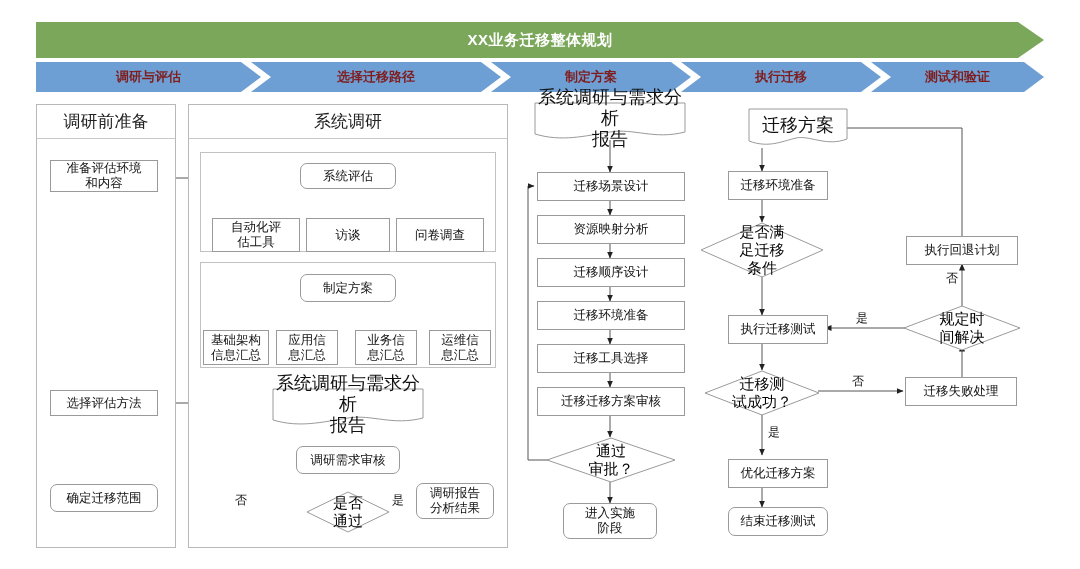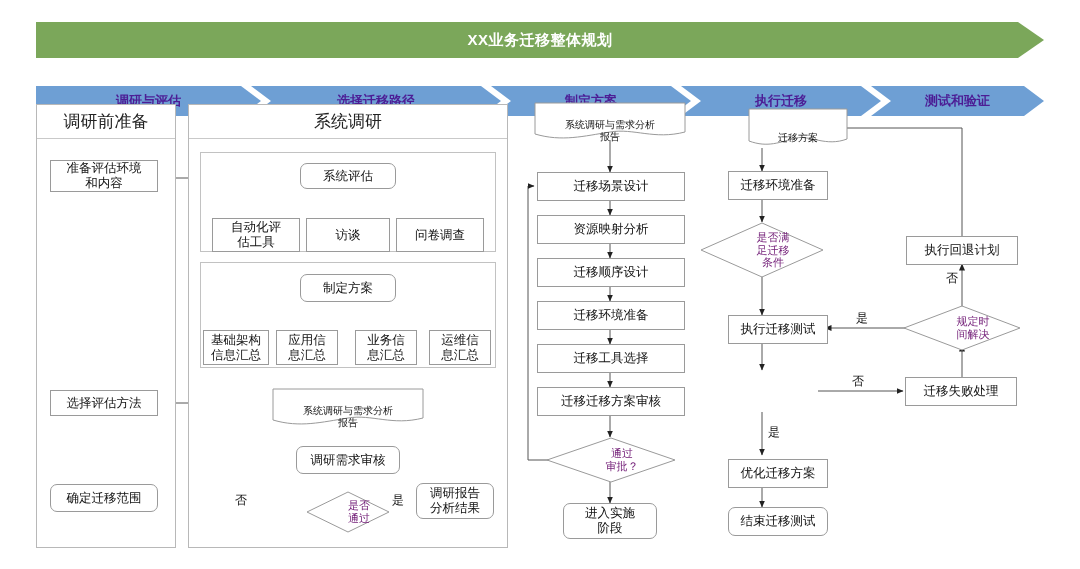--- a/index.html
+++ b/index.html
@@ -13,23 +13,23 @@
   
   .banner-green{
     position:absolute;left:36px;top:22px;width:1008px;height:36px;
     background:#7BA75A;color:#ffffff;
     display:flex;align-items:center;justify-content:center;
     font-size:15px;font-weight:bold;letter-spacing:.5px;
     clip-path:polygon(0 0, calc(100% - 26px) 0, 100% 50%, calc(100% - 26px) 100%, 0 100%);
   }
   .phase-row{position:absolute;left:36px;top:62px;width:1008px;height:30px;}
   .phase{
-    position:absolute;top:0;height:30px;background:#6E9FD4;color:#4c1d95;
+    position:absolute;top:0;height:30px;background:#6E9FD4;color:#7f1d1d;
     display:flex;align-items:center;justify-content:center;
-    font-size:13px;font-weight:bold;margin-top:24px;
+    font-size:13px;font-weight:bold;
   }
   .phase.first{clip-path:polygon(0 0, calc(100% - 20px) 0, 100% 50%, calc(100% - 20px) 100%, 0 100%);}
   .phase.mid{clip-path:polygon(0 0, calc(100% - 20px) 0, 100% 50%, calc(100% - 20px) 100%, 0 100%, 20px 50%);}
   .phase.last{clip-path:polygon(0 0, calc(100% - 20px) 0, 100% 50%, calc(100% - 20px) 100%, 0 100%, 20px 50%);}
 
   
   .panel{position:absolute;border:1px solid #b8b8b8;background:#fff;box-sizing:border-box;}
   .panel-title{
     position:absolute;left:0;top:0;width:100%;height:34px;
     border-bottom:1px solid #c9c9c9;box-sizing:border-box;
@@ -44,28 +44,28 @@
     border:1px solid #9a9a9a;
     display:flex;align-items:center;justify-content:center;text-align:center;
     font-size:12.5px;line-height:1.18;color:#111;padding:1px 2px;
   }
   .node.round{border-radius:7px;}
   .docwrap{position:absolute;}
   .docwrap svg{position:absolute;left:0;top:0;}
   .docwrap .doclabel{
     position:absolute;left:0;top:0;width:100%;height:100%;
     display:flex;align-items:center;justify-content:center;text-align:center;
-    font-size:10px;line-height:1.18;color:#111;box-sizing:border-box;padding-bottom:5px;margin-top:12px;
+    font-size:18px;line-height:1.18;color:#111;box-sizing:border-box;padding-bottom:5px;
   }
   .diamond{position:absolute;}
   .diamond svg{position:absolute;left:0;top:0;}
   .diamond .dlabel{
-    position:absolute;left:11px;top:0;width:100%;height:100%;
+    position:absolute;left:0;top:0;width:100%;height:100%;
     display:flex;align-items:center;justify-content:center;text-align:center;
-    font-size:11px;line-height:1.18;color:#701a75;
+    font-size:15px;line-height:1.18;color:#000000;
   }
   .edgelabel{
     position:absolute;font-size:12px;color:#111;background:transparent;
     white-space:nowrap;
   }
   #edges{position:absolute;left:0;top:0;width:1080px;height:569px;pointer-events:none;}
 </style>
 </head>
 <body>
 
@@ -240,20 +240,26 @@
 
   <div class="diamond" style="left:700px;top:222px;width:124px;height:56px;">
     <svg width="124" height="56" viewBox="0 0 124 56">
       <path d="M62,1 L123,28 L62,55 L1,28 Z" fill="#ffffff" stroke="#9a9a9a" stroke-width="1"></path>
     </svg>
     <div class="dlabel">是否满<br>足迁移<br>条件</div>
   </div>
 
   <div class="node" style="left:728px;top:315px;width:100px;height:29px;">执行迁移测试</div>
 
+  <div class="diamond" style="left:704px;top:370px;width:116px;height:46px;">
+    <svg width="116" height="46" viewBox="0 0 116 46">
+      <path d="M58,1 L115,23 L58,45 L1,23 Z" fill="#ffffff" stroke="#9a9a9a" stroke-width="1"></path>
+    </svg>
+    <div class="dlabel">迁移测<br>试成功？</div>
+  </div>
 
   <div class="node" style="left:728px;top:459px;width:100px;height:29px;">优化迁移方案</div>
   <div class="node round" style="left:728px;top:507px;width:100px;height:29px;">结束迁移测试</div>
 
   <div class="node" style="left:905px;top:377px;width:112px;height:29px;">迁移失败处理</div>
 
   <div class="diamond" style="left:903px;top:305px;width:118px;height:46px;">
     <svg width="118" height="46" viewBox="0 0 118 46">
       <path d="M59,1 L117,23 L59,45 L1,23 Z" fill="#ffffff" stroke="#9a9a9a" stroke-width="1"></path>
     </svg>

